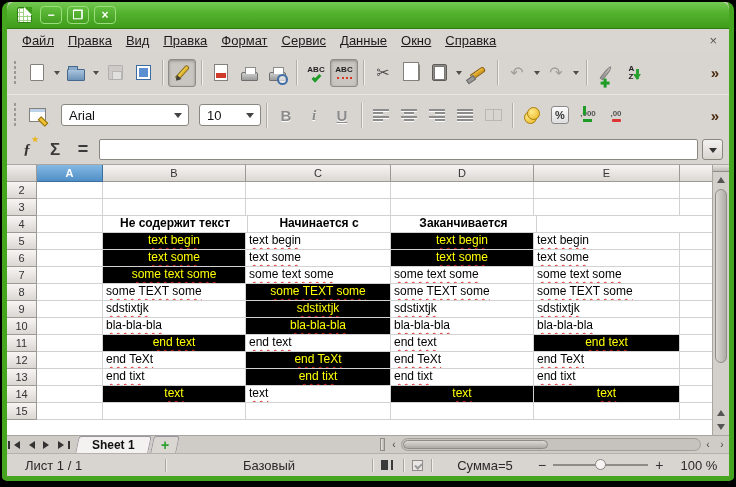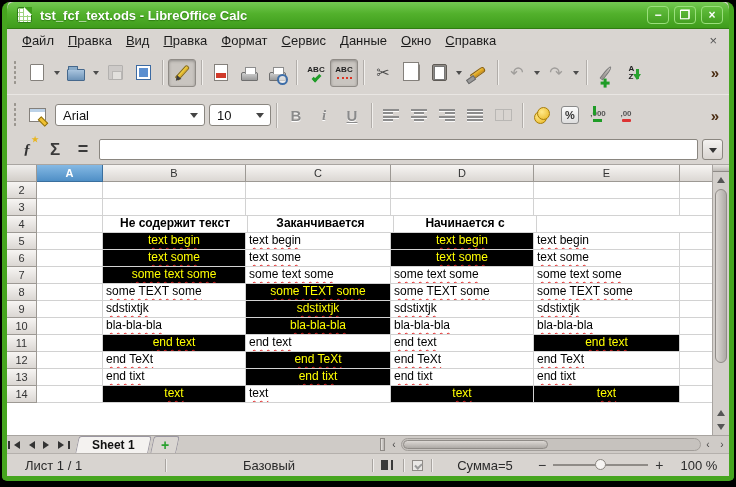--- a/index.html
+++ b/index.html
@@ -20,21 +20,21 @@
   .app-icon::after{content:"";position:absolute;top:-1px;right:-1px;border:4px solid;
        border-color:#3f9c1c #3f9c1c #fff #fff;}
   .title{color:#fff;font-weight:bold;font-size:13px;text-shadow:0 1px 1px #2e7d12;flex:1;
        white-space:nowrap;overflow:hidden;}
   .winbtns{display:flex;gap:5px;}
   .wbtn{width:22px;height:18px;border:1px solid #9adf7c;border-radius:4px;background:linear-gradient(#63bf3e,#449f22);
        color:#fff;font-size:12px;font-weight:bold;display:flex;align-items:center;justify-content:center;line-height:1;}
 
   
   .menubar{height:22px;flex:none;display:flex;align-items:center;padding:0 8px;background:#d9d5d1;font-size:13px;color:#1c1c1c;}
-  .mitem{padding:10px 7px;white-space:nowrap;}
+  .mitem{padding:10px 7px;white-space:nowrap;text-decoration:underline;}
   .mitem::first-letter{text-decoration:underline;}
   .mspacer{flex:1;}
   .mclose{color:#555;font-size:13px;padding:0 4px;}
 
   
   .tb{flex:none;display:flex;align-items:center;padding:2px 6px 2px 2px;background:#d8d4d0;}
   .tb1{height:43px;}
   .tb2{height:41px;border-top:1px solid #e9e6e3;}
   .grip{width:6px;height:26px;margin:0 5px 0 3px;flex:none;
        background-image:radial-gradient(circle,#99948d 1.1px,rgba(0,0,0,0) 1.3px);background-size:6px 5px;}
@@ -189,21 +189,20 @@
   .zthumb{position:absolute;left:44%;top:-5px;width:11px;height:11px;border-radius:50%;background:#f6f4f2;border:1px solid #8a8680;}
   .zpct{width:46px;text-align:right;}
 </style>
 </head>
 <body>
 
 <div class="win">
 
   <div class="titlebar">
     <span class="app-icon"></span>
-    <span class="title">tst_fcf_text.ods - LibreOffice Calc</span>
     <span class="winbtns">
       <span class="wbtn">−</span>
       <span class="wbtn">❐</span>
       <span class="wbtn">×</span>
     </span>
   </div>
 
   <div class="menubar">
     <span class="mitem">Файл</span>
     <span class="mitem">Правка</span>
@@ -300,21 +299,21 @@
       </span>
     </span>
     <span class="ovf">»</span>
   </div>
 
   <div class="tb tb2">
     <span class="grip"></span>
     <span class="tbtn">
         <span class="i-styles"></span>
       </span>
-    <span class="namebox" style="width:150px;margin:0 4px;justify-content:flex-end;">
+    <span class="namebox" style="width:128px;margin:0 10px;justify-content:flex-end;">
       <span>Arial</span>
       <span class="sp"></span>
         <span class="carrow"></span>
     </span>
     <span class="namebox" style="width:62px;">
       <span>10</span>
       <span class="sp"></span>
         <span class="carrow"></span>
     </span>
     <span class="sep"></span>
@@ -426,22 +425,22 @@
           <div class="c wB"></div>
           <div class="c wC"></div>
           <div class="c wD"></div>
           <div class="c wE"></div>
           <div class="c wF"></div>
         </div>
       <div class="trow">
           <div class="rh wRH">4</div>
           <div class="c wA"></div>
           <div class="c wC" data-k="header">Не содержит текст</div>
+          <div class="c wD" data-k="header">Начинается с</div>
           <div class="c wE" data-k="header">Заканчивается</div>
-          <div class="c wD" data-k="header">Начинается с</div>
           <div class="c wF"></div>
         </div>
       <div class="trow">
           <div class="rh wRH">5</div>
           <div class="c wA"></div>
           <div class="c wB" data-k="match">text begin</div>
           <div class="c wC" data-k="nomatch">text begin</div>
           <div class="c wD" data-k="match">text begin</div>
           <div class="c wE" data-k="nomatch">text begin</div>
           <div class="c wF"></div>
@@ -518,20 +517,29 @@
           <div class="c wE" data-k="nomatch">end tixt</div>
           <div class="c wF"></div>
         </div>
       <div class="trow">
           <div class="rh wRH">14</div>
           <div class="c wA"></div>
           <div class="c wB" data-k="match">text</div>
           <div class="c wC" data-k="nomatch">text</div>
           <div class="c wD" data-k="match">text</div>
           <div class="c wE" data-k="match">text</div>
+          <div class="c wF"></div>
+        </div>
+      <div class="trow">
+          <div class="rh wRH">15</div>
+          <div class="c wA"></div>
+          <div class="c wB"></div>
+          <div class="c wC"></div>
+          <div class="c wD"></div>
+          <div class="c wE"></div>
           <div class="c wF"></div>
         </div>
     </div>
 
     <div class="vscroll">
       <span class="vsplit"></span>
       <span class="sbtn">
           <span class="tri-up"></span>
         </span>
       <span class="vtrack">

